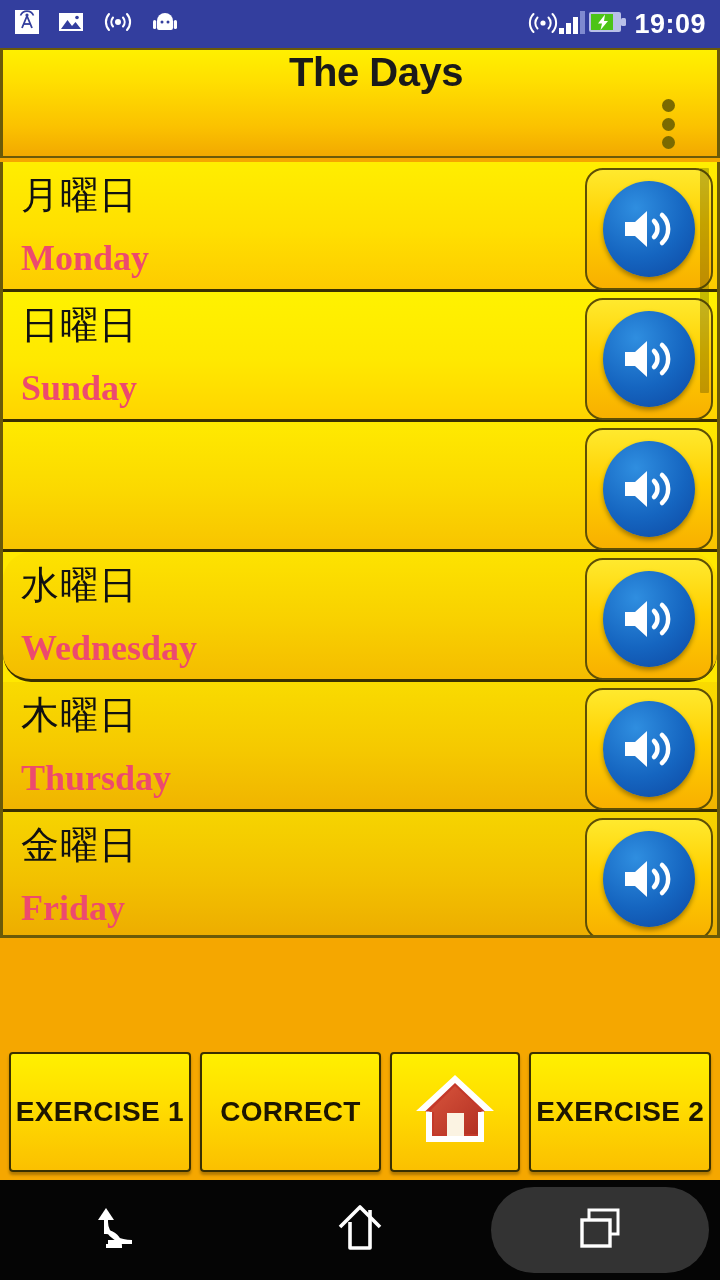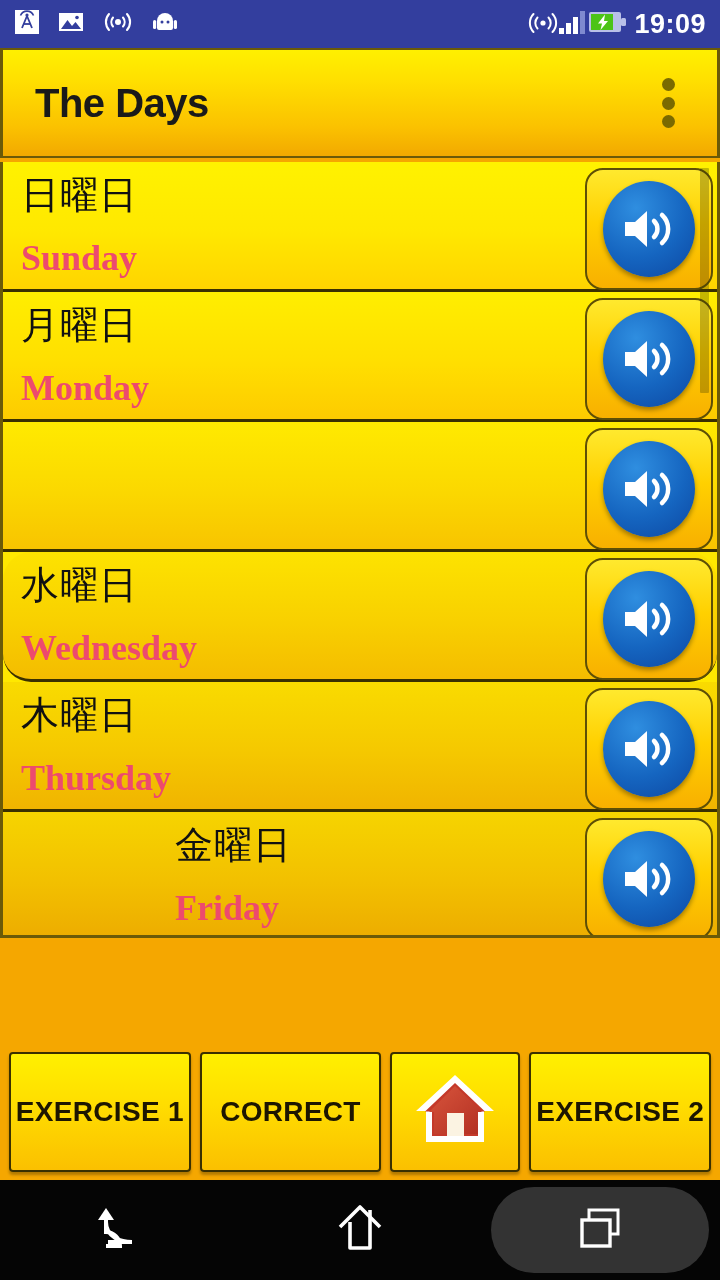--- a/index.html
+++ b/index.html
@@ -18,21 +18,21 @@
   #statusbar .right{ display:flex; align-items:center; gap:0; margin-left:auto; }
   .sb-ico{ display:block; }
   .clock{ color:#fff; font-size:27px; font-weight:bold; letter-spacing:.5px;
           font-family:"Liberation Sans",sans-serif; margin-left:6px; }
 
   
   #titlebar{
     position:absolute; left:0; top:48px; width:720px; height:110px;
     background:linear-gradient(to bottom,#FFF000 0%, #FFE000 28%, #FBC200 72%, #F2A900 100%);
     border:2px solid #6b5a08; border-left-width:3px; border-right-width:3px;
-    display:flex; align-items:center;
+    display:flex; align-items:center;flex-direction:column;
   }
   #title-text{
     font-size:40px; font-weight:bold; color:#1a1a1a; margin-left:32px;
     font-family:"Liberation Sans",sans-serif; letter-spacing:-0.5px;
   }
   #overflow{
     margin-left:auto; margin-right:34px; width:30px; height:58px;
     display:flex; flex-direction:column; align-items:center; justify-content:space-between;
     padding:4px 0; cursor:pointer;
   }
@@ -76,21 +76,21 @@
     box-shadow:0 3px 5px rgba(0,0,0,.35);
     display:flex; align-items:center; justify-content:center;
   }
 
   
   .r0{ background:linear-gradient(to bottom,#FFF200 0%, #FFE800 55%, #FFD400 100%); }
   .r1{ background:linear-gradient(to bottom,#FFEE00 0%, #FFDF00 55%, #FDCB00 100%); }
   .r2{ background:linear-gradient(to bottom,#FFEA00 0%, #FBD800 55%, #F8C400 100%); }
   .r3{ background:linear-gradient(to bottom,#FDE300 0%, #F8D000 55%, #F4BC00 100%);border-radius:28px; }
   .r4{ background:linear-gradient(to bottom,#F9DB00 0%, #F5C800 55%, #F0B400 100%); }
-  .r5{ background:linear-gradient(to bottom,#F6D400 0%, #F2C000 55%, #EDAC00 100%);justify-content:flex-end; }
+  .r5{ background:linear-gradient(to bottom,#F6D400 0%, #F2C000 55%, #EDAC00 100%); }
 
   #scrollthumb{
     position:absolute; right:8px; top:6px; width:9px; height:225px;
     background:rgba(60,55,0,.30); border-radius:1px;
   }
 
   
   #btnbar{
     position:absolute; left:0; top:1052px; width:720px; height:120px;
     display:flex; align-items:stretch; gap:9px; padding:0 9px;
@@ -203,42 +203,42 @@
     <div id="title-text">The Days</div>
     <div id="overflow">
       <i></i>
       <i></i>
       <i></i>
     </div>
   </div>
 
   <div id="list">
 
+    <div class="row r1">
+      <div class="txt">
+        <div class="jp">月曜日</div>
+        <div class="en">Monday</div>
+      </div>
+      <div class="spk-wrap">
+        <div class="spk-circle">
+          <svg width="60" height="52" viewBox="0 0 60 52">
+            <path d="M6 19 H16 L28 8 V44 L16 33 H6 Z" fill="#fff"></path>
+            <g fill="none" stroke="#fff" stroke-width="4.5" stroke-linecap="round">
+              <path d="M35 18 a11 11 0 0 1 0 16"></path>
+              <path d="M43 12 a19 19 0 0 1 0 28"></path>
+            </g>
+          </svg>
+        </div>
+      </div>
+    </div>
+
     <div class="row r0">
       <div class="txt">
         <div class="jp">日曜日</div>
         <div class="en">Sunday</div>
-      </div>
-      <div class="spk-wrap">
-        <div class="spk-circle">
-          <svg width="60" height="52" viewBox="0 0 60 52">
-            <path d="M6 19 H16 L28 8 V44 L16 33 H6 Z" fill="#fff"></path>
-            <g fill="none" stroke="#fff" stroke-width="4.5" stroke-linecap="round">
-              <path d="M35 18 a11 11 0 0 1 0 16"></path>
-              <path d="M43 12 a19 19 0 0 1 0 28"></path>
-            </g>
-          </svg>
-        </div>
-      </div>
-    </div>
-
-    <div class="row r1">
-      <div class="txt">
-        <div class="jp">月曜日</div>
-        <div class="en">Monday</div>
       </div>
       <div class="spk-wrap">
         <div class="spk-circle">
           <svg width="60" height="52" viewBox="0 0 60 52">
             <path d="M6 19 H16 L28 8 V44 L16 33 H6 Z" fill="#fff"></path>
             <g fill="none" stroke="#fff" stroke-width="4.5" stroke-linecap="round">
               <path d="M35 18 a11 11 0 0 1 0 16"></path>
               <path d="M43 12 a19 19 0 0 1 0 28"></path>
             </g>
           </svg>

